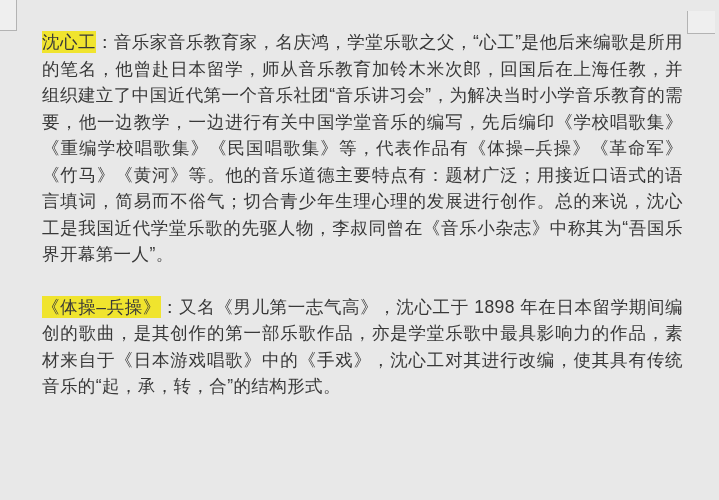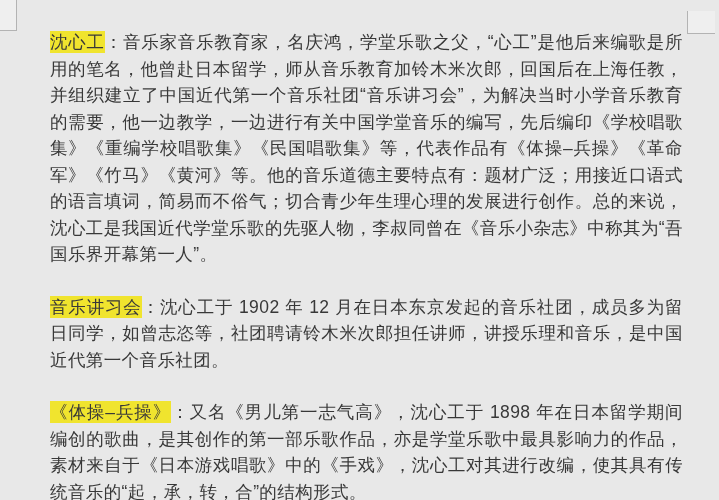--- a/index.html
+++ b/index.html
@@ -44,38 +44,37 @@
     left: 38px;
     top: 29px;
     width: 645px;
     color: #383838;
     font-size: 17.5px;
     line-height: 26.5px;
     letter-spacing: 0.4px;
     text-align: justify;
   }
   .para {
-    margin: 0 0 26px 12px;
+    margin: 0 0 26px 4px;
     font-weight: 500;
   }
   .hl {
     background: #f0e42e;
     padding: 1px 0;
   }
 </style>
 </head>
 <body>
 
 <div class="doc-canvas">
 
   <div class="cropmark-topleft"></div>
   <div class="cropmark-topright"></div>
 
   <div class="doc-body">
 
     <p class="para"><span class="hl">沈心工</span><span>：音乐家音乐教育家，名庆鸿，学堂乐歌之父，“心工”是他后来编歌是所用的笔名，他曾赴日本留学，师从音乐教育加铃木米次郎，回国后在上海任教，并组织建立了中国近代第一个音乐社团“音乐讲习会”，为解决当时小学音乐教育的需要，他一边教学，一边进行有关中国学堂音乐的编写，先后编印《学校唱歌集》《重编学校唱歌集》《民国唱歌集》等，代表作品有《体操–兵操》《革命军》《竹马》《黄河》等。他的音乐道德主要特点有：题材广泛；用接近口语式的语言填词，简易而不俗气；切合青少年生理心理的发展进行创作。总的来说，沈心工是我国近代学堂乐歌的先驱人物，李叔同曾在《音乐小杂志》中称其为“吾国乐界开幕第一人”。</span></p>
 
-    <p class="para"><span class="hl">音乐讲习会</span><span>：沈心工于 1902 年 12 月在日本东京发起的音乐社团，成员多为留日同学，如曾志恣等，社团聘请铃木米次郎担任讲师，讲授乐理和音乐，是中国近代第一个音乐社团。</span></p>
 
     <p class="para"><span class="hl">《体操–兵操》</span><span>：又名《男儿第一志气高》，沈心工于 1898 年在日本留学期间编创的歌曲，是其创作的第一部乐歌作品，亦是学堂乐歌中最具影响力的作品，素材来自于《日本游戏唱歌》中的《手戏》，沈心工对其进行改编，使其具有传统音乐的“起，承，转，合”的结构形式。</span></p>
 
   </div>
 </div>
 
 </body></html>

